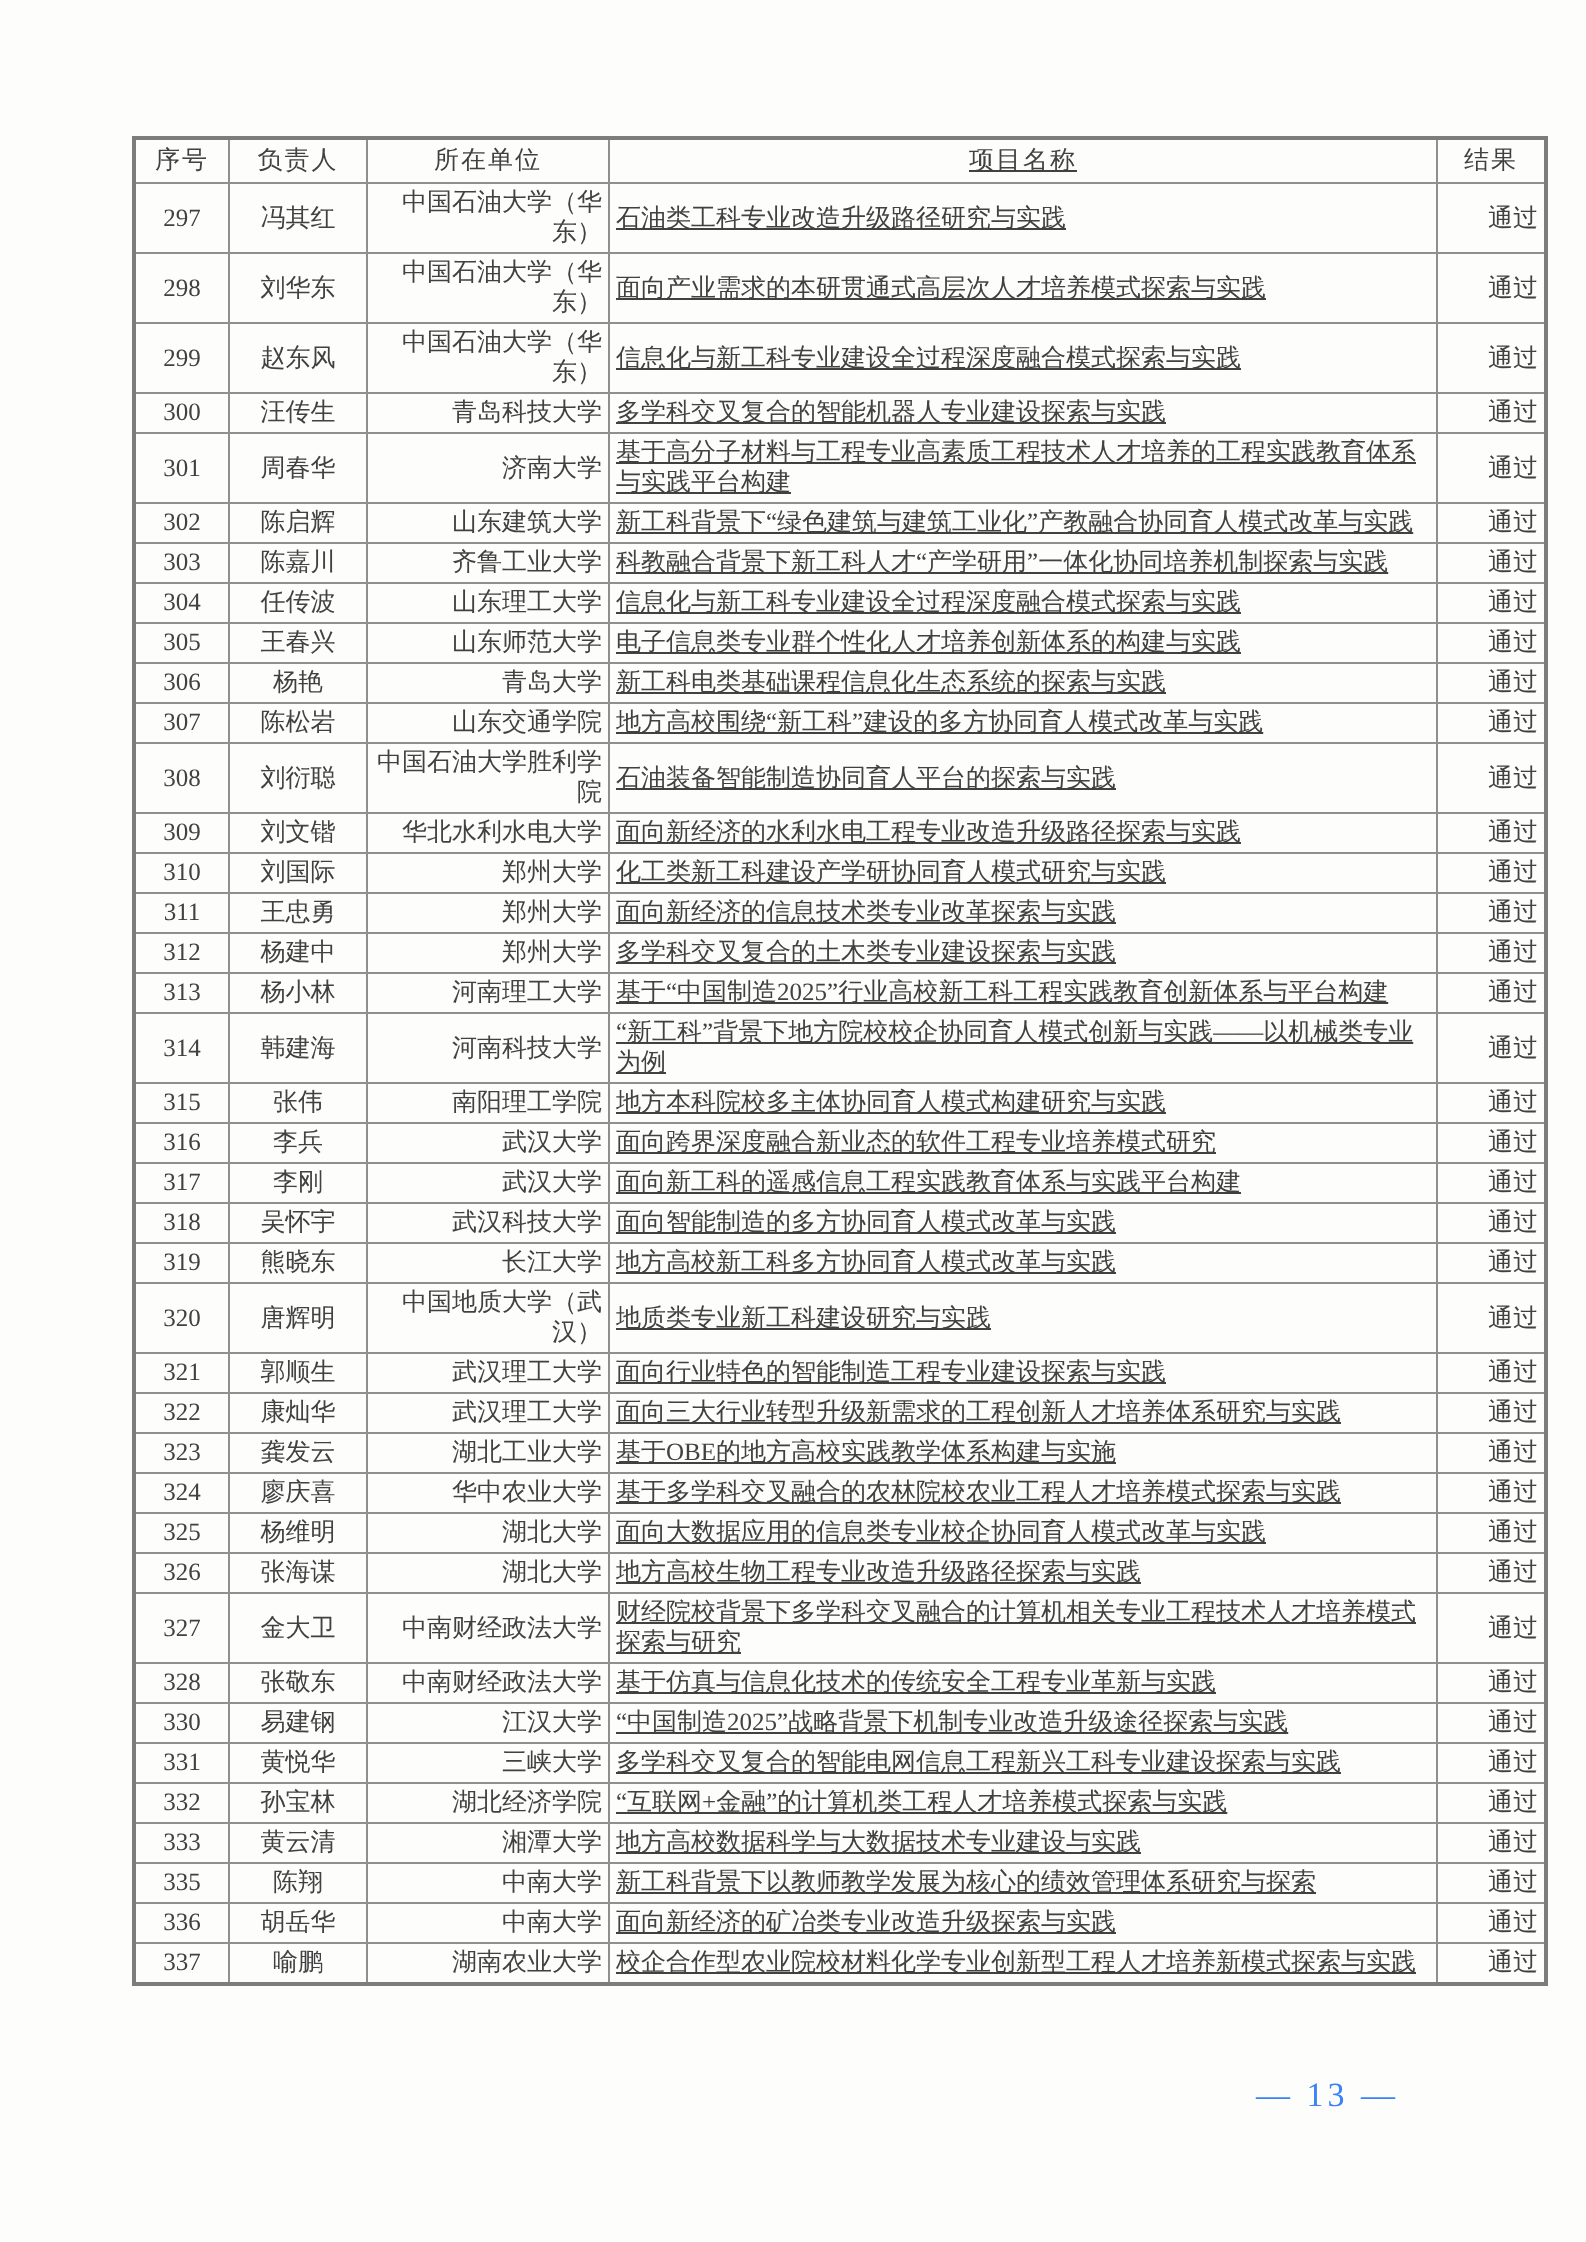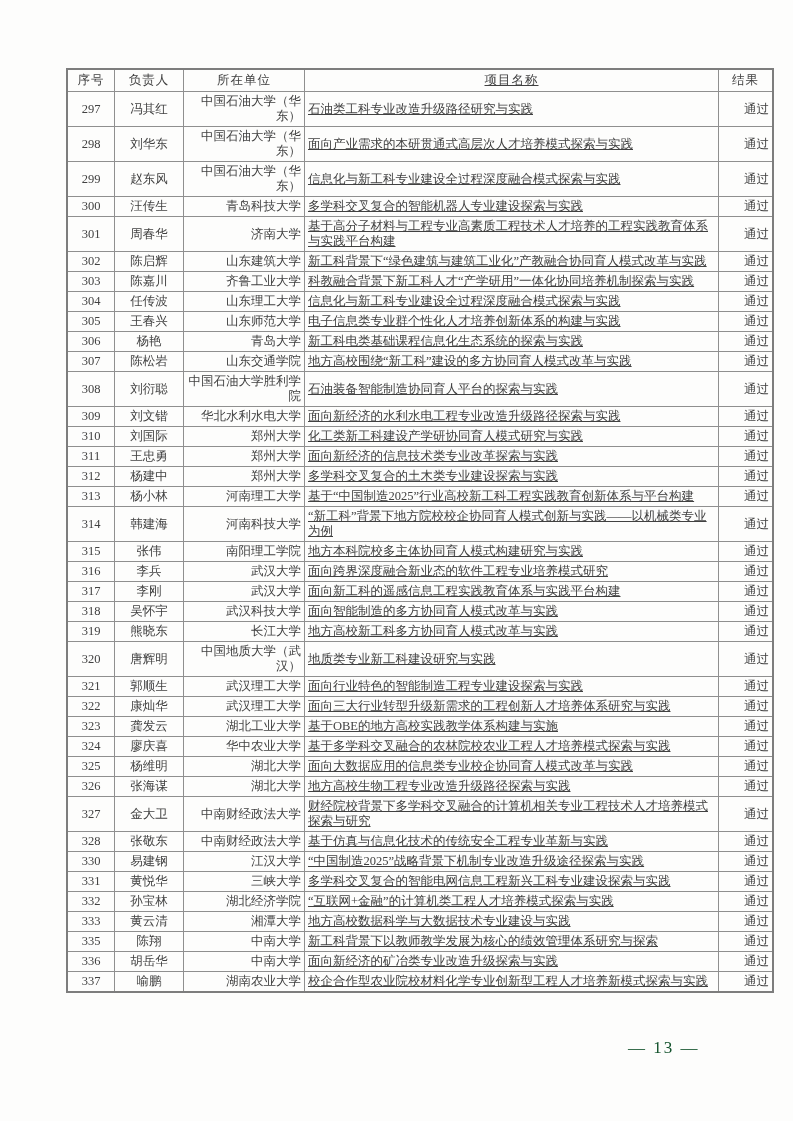--- a/index.html
+++ b/index.html
@@ -45,21 +45,21 @@
   .col-person { width: 62px;  text-align: center; }
   .col-unit   { width: 114px; text-align: right; }
   .col-project{ width: 407px; text-align: left; padding-left: 4px; padding-right: 4px; text-decoration: underline; }
   .col-result { width: 47px;  text-align: right; }
   .page-footer {
     position: absolute;
     left: 628px;
     top: 1038px;
     font-size: 17px;
     letter-spacing: 2px;
-    color: #14532d;
+    color: #3b82f6;
     white-space: nowrap;
   }
 </style>
 </head>
 <body>
 
 <div class="page">
 
   <table class="approval-table">
     <thead>

